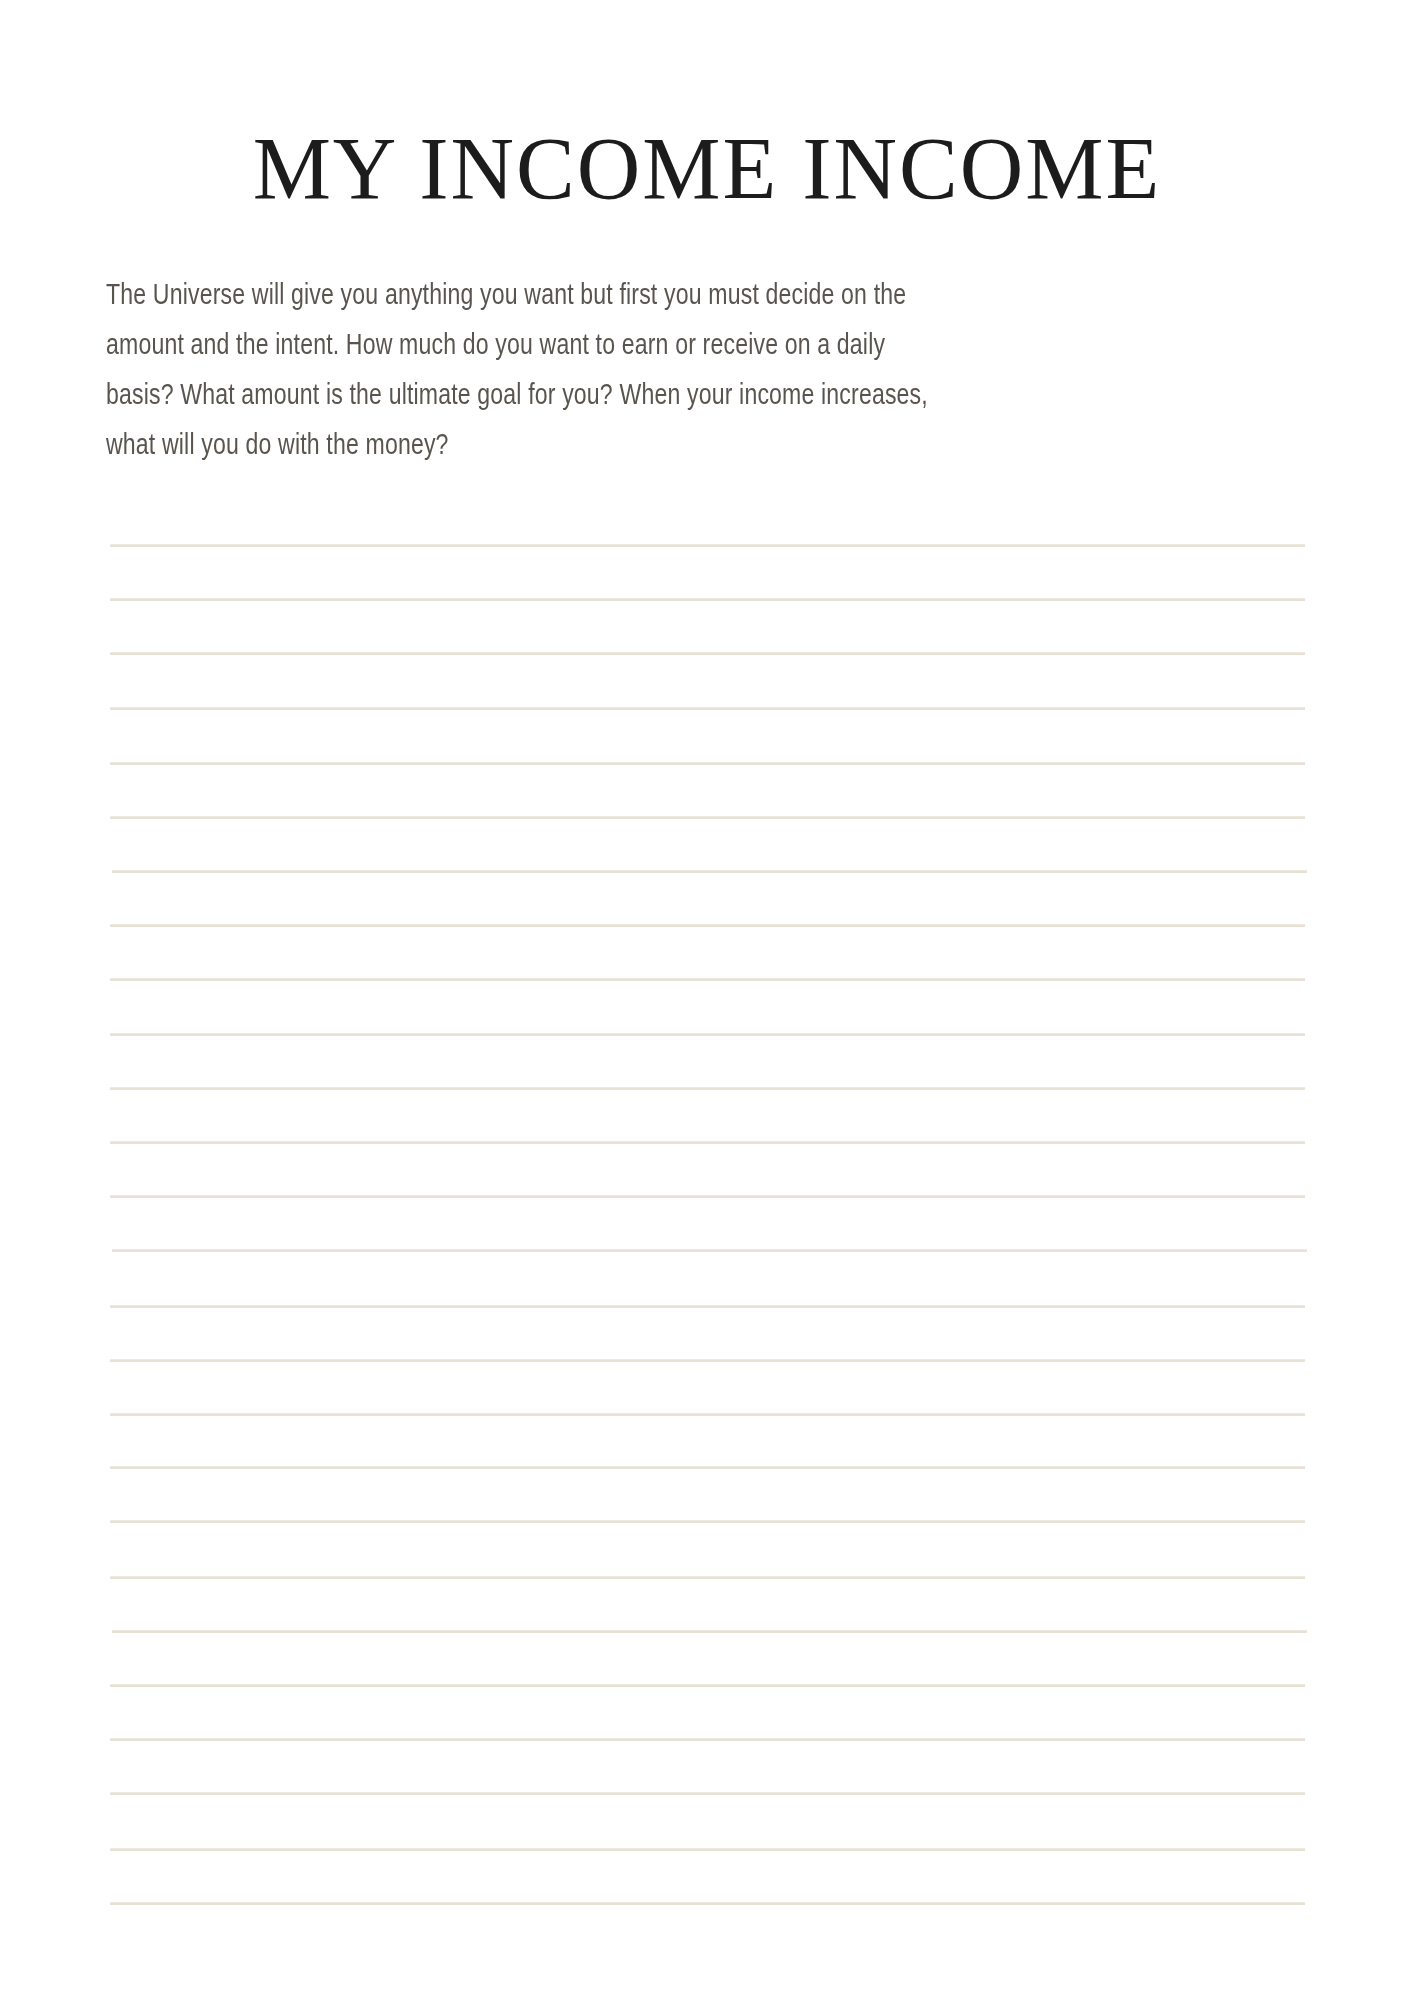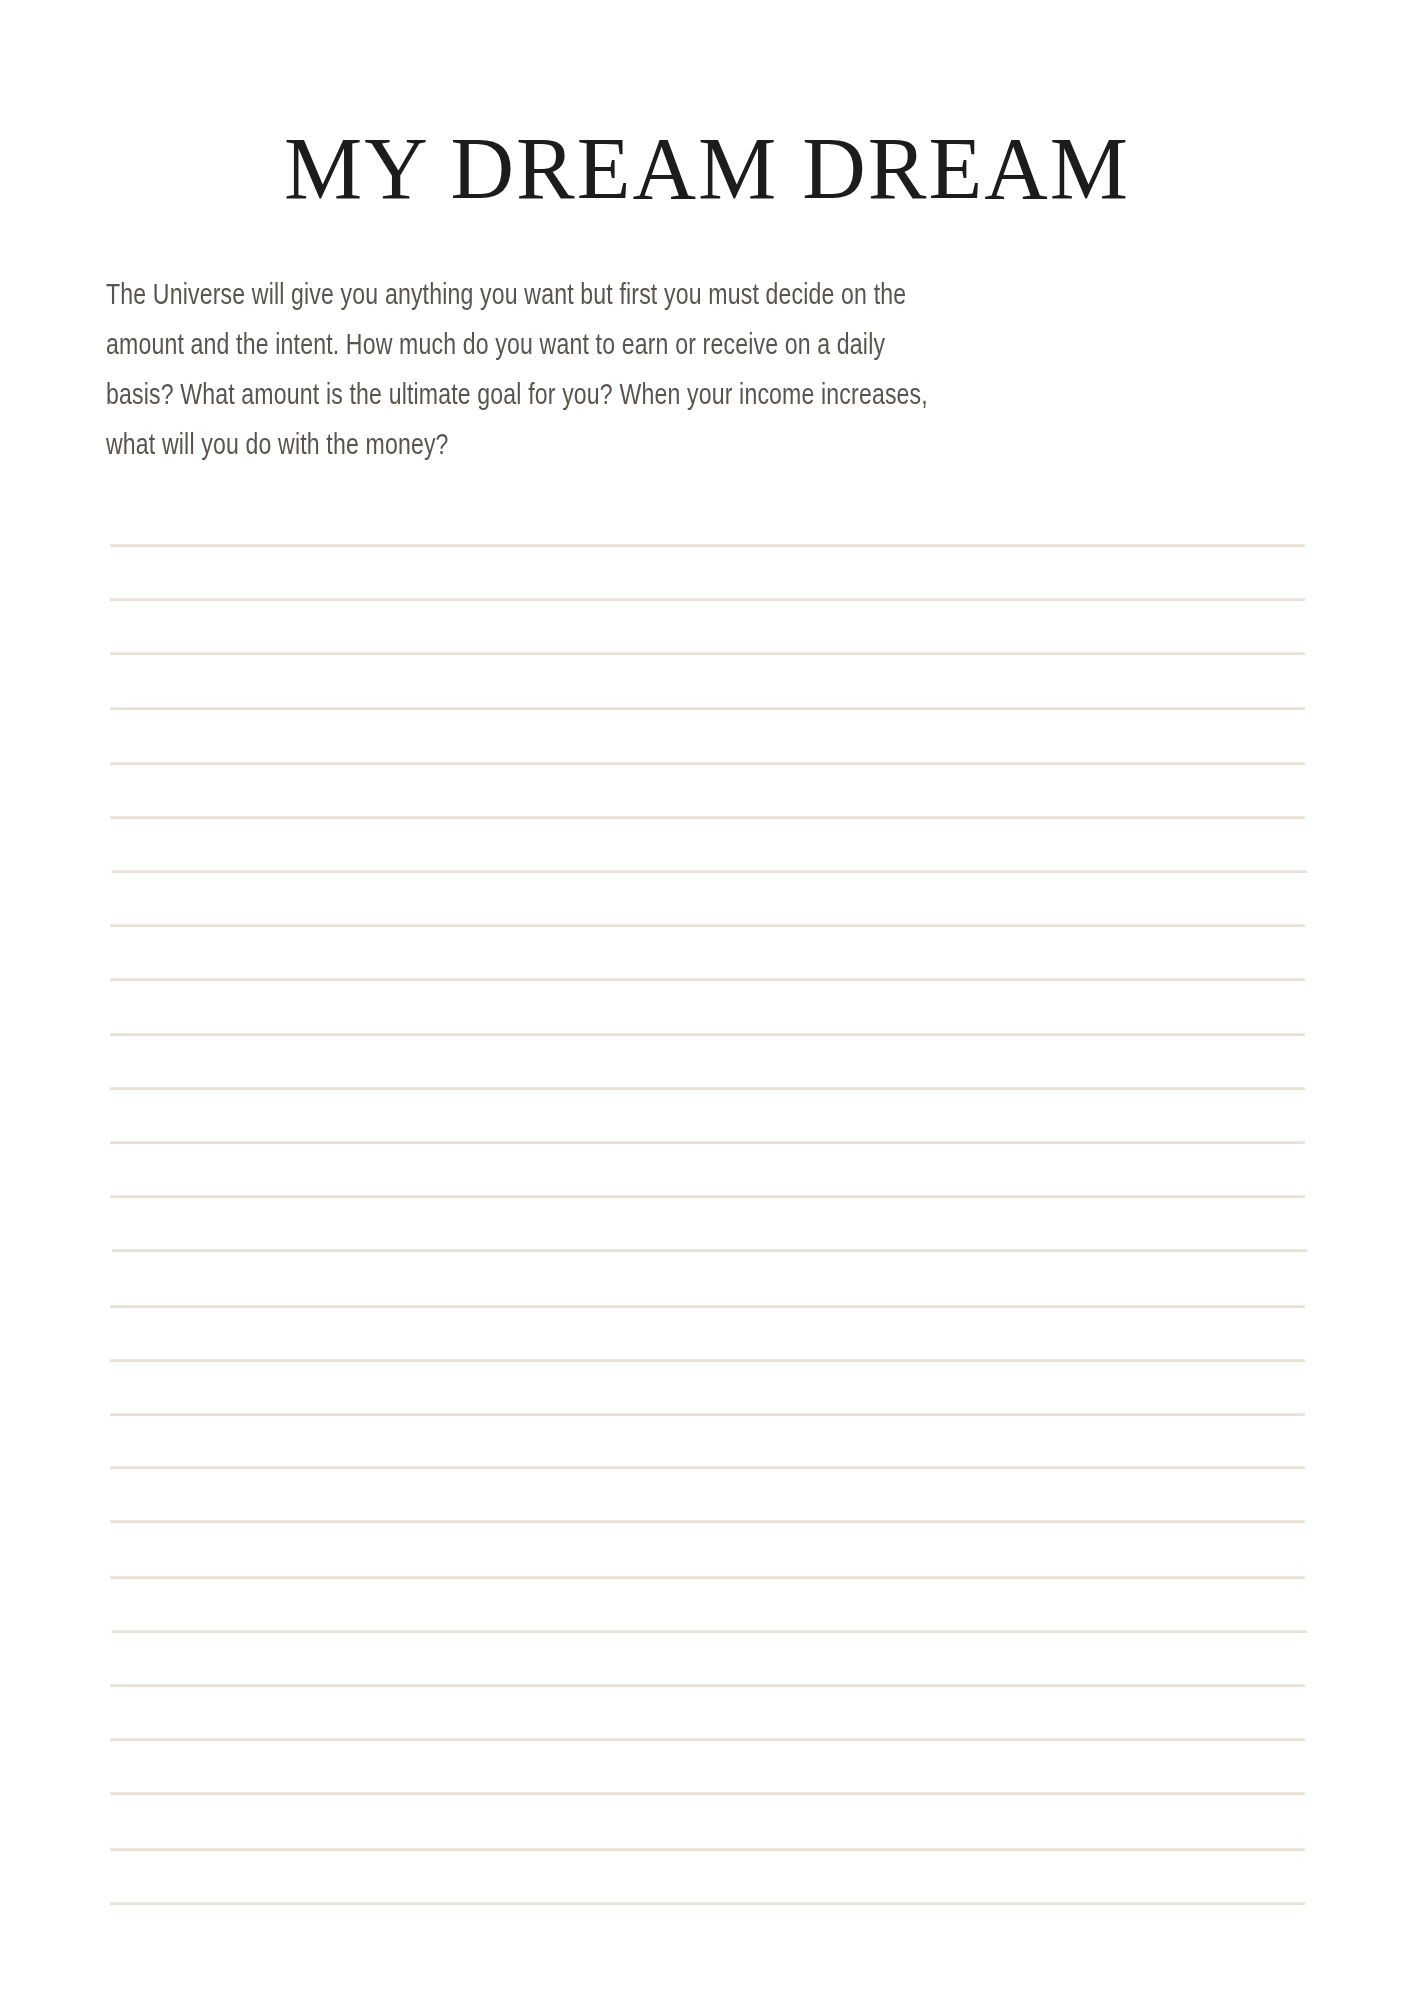--- a/index.html
+++ b/index.html
@@ -61,21 +61,21 @@
   
   .rule:nth-child(5n){margin-top:1px;}
   .rule:nth-child(7n){margin-left:2px;margin-right:-2px;}
   .rule:nth-child(9n){margin-top:-1px;}
 </style>
 </head>
 <body>
 
 <div class="page">
 
-  <h1 class="title">MY DREAM DREAM</h1>
+  <h1 class="title">MY INCOME INCOME</h1>
 
   <div class="intro">
     <div class="intro-line">The Universe will give you anything you want but first you must decide on the</div>
     <div class="intro-line">amount and the intent. How much do you want to earn or receive on a daily</div>
     <div class="intro-line">basis? What amount is the ultimate goal for you? When your income increases,</div>
     <div class="intro-line">what will you do with the money?</div>
   </div>
 
   <div class="writing-area">
       <div class="rule"></div>

